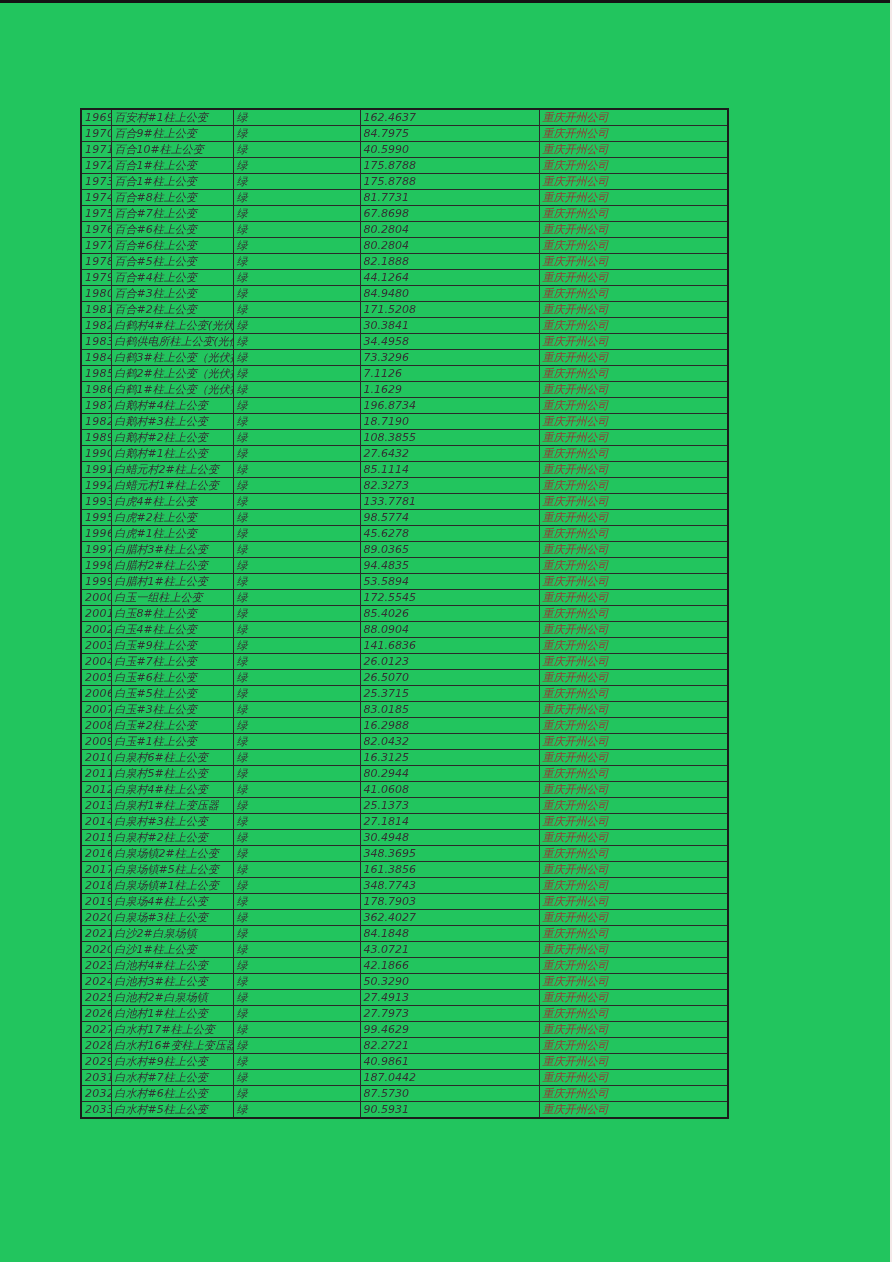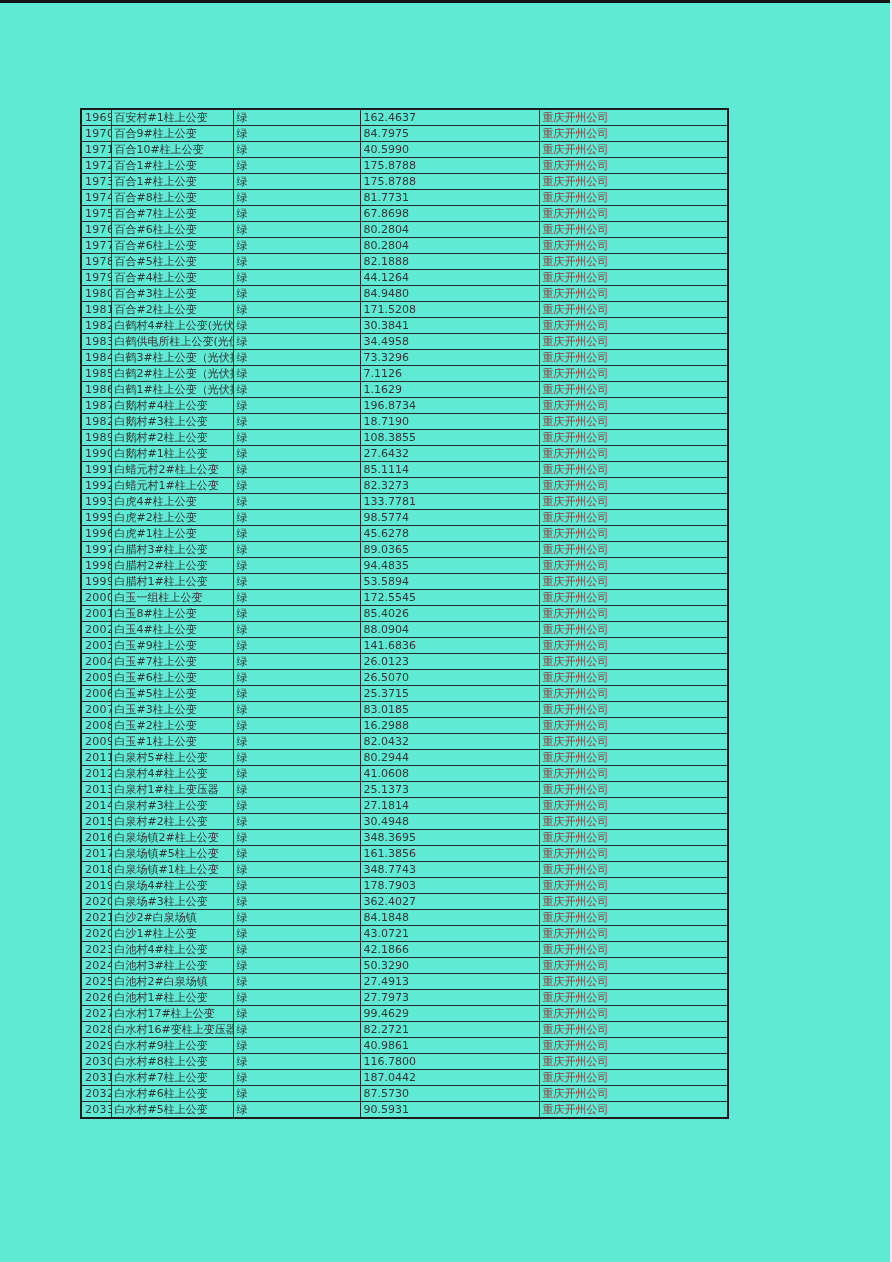--- a/index.html
+++ b/index.html
@@ -5,22 +5,23 @@
   html, body {
     margin: 0;
     padding: 0;
     background: #ffffff;
     font-family: "DejaVu Sans", "Liberation Sans", sans-serif;
   }
   .page {
     position: relative;
     width: 892px;
     height: 1262px;
-    background: #5eead4;
+    background: #22c55e;
     overflow: hidden;
+    font-style: italic;
   }
   .top-bar {
     position: absolute;
     left: 0; top: 0;
     width: 892px; height: 3px;
     background: #141414;
   }
   .right-edge {
     position: absolute;
     right: 0; top: 0;
@@ -346,20 +347,27 @@
           <td class="c-company" style="color: rgb(153, 51, 51);">重庆开州公司</td>
         </tr>
         <tr>
           <td class="c-index">2009</td>
           <td class="c-name">白玉#1柱上公变</td>
           <td class="c-status">绿</td>
           <td class="c-value">82.0432</td>
           <td class="c-company" style="color: rgb(153, 51, 51);">重庆开州公司</td>
         </tr>
         <tr>
+          <td class="c-index">2010</td>
+          <td class="c-name">白泉村6#柱上公变</td>
+          <td class="c-status">绿</td>
+          <td class="c-value">16.3125</td>
+          <td class="c-company" style="color: rgb(153, 51, 51);">重庆开州公司</td>
+        </tr>
+        <tr>
           <td class="c-index">2011</td>
           <td class="c-name">白泉村5#柱上公变</td>
           <td class="c-status">绿</td>
           <td class="c-value">80.2944</td>
           <td class="c-company" style="color: rgb(153, 51, 51);">重庆开州公司</td>
         </tr>
         <tr>
           <td class="c-index">2012</td>
           <td class="c-name">白泉村4#柱上公变</td>
           <td class="c-status">绿</td>
@@ -476,27 +484,20 @@
           <td class="c-name">白水村16#变柱上变压器</td>
           <td class="c-status">绿</td>
           <td class="c-value">82.2721</td>
           <td class="c-company" style="color: rgb(153, 51, 51);">重庆开州公司</td>
         </tr>
         <tr>
           <td class="c-index">2029</td>
           <td class="c-name">白水村#9柱上公变</td>
           <td class="c-status">绿</td>
           <td class="c-value">40.9861</td>
-          <td class="c-company" style="color: rgb(153, 51, 51);">重庆开州公司</td>
-        </tr>
-        <tr>
-          <td class="c-index">2030</td>
-          <td class="c-name">白水村#8柱上公变</td>
-          <td class="c-status">绿</td>
-          <td class="c-value">116.7800</td>
           <td class="c-company" style="color: rgb(153, 51, 51);">重庆开州公司</td>
         </tr>
         <tr>
           <td class="c-index">2031</td>
           <td class="c-name">白水村#7柱上公变</td>
           <td class="c-status">绿</td>
           <td class="c-value">187.0442</td>
           <td class="c-company" style="color: rgb(153, 51, 51);">重庆开州公司</td>
         </tr>
         <tr>

